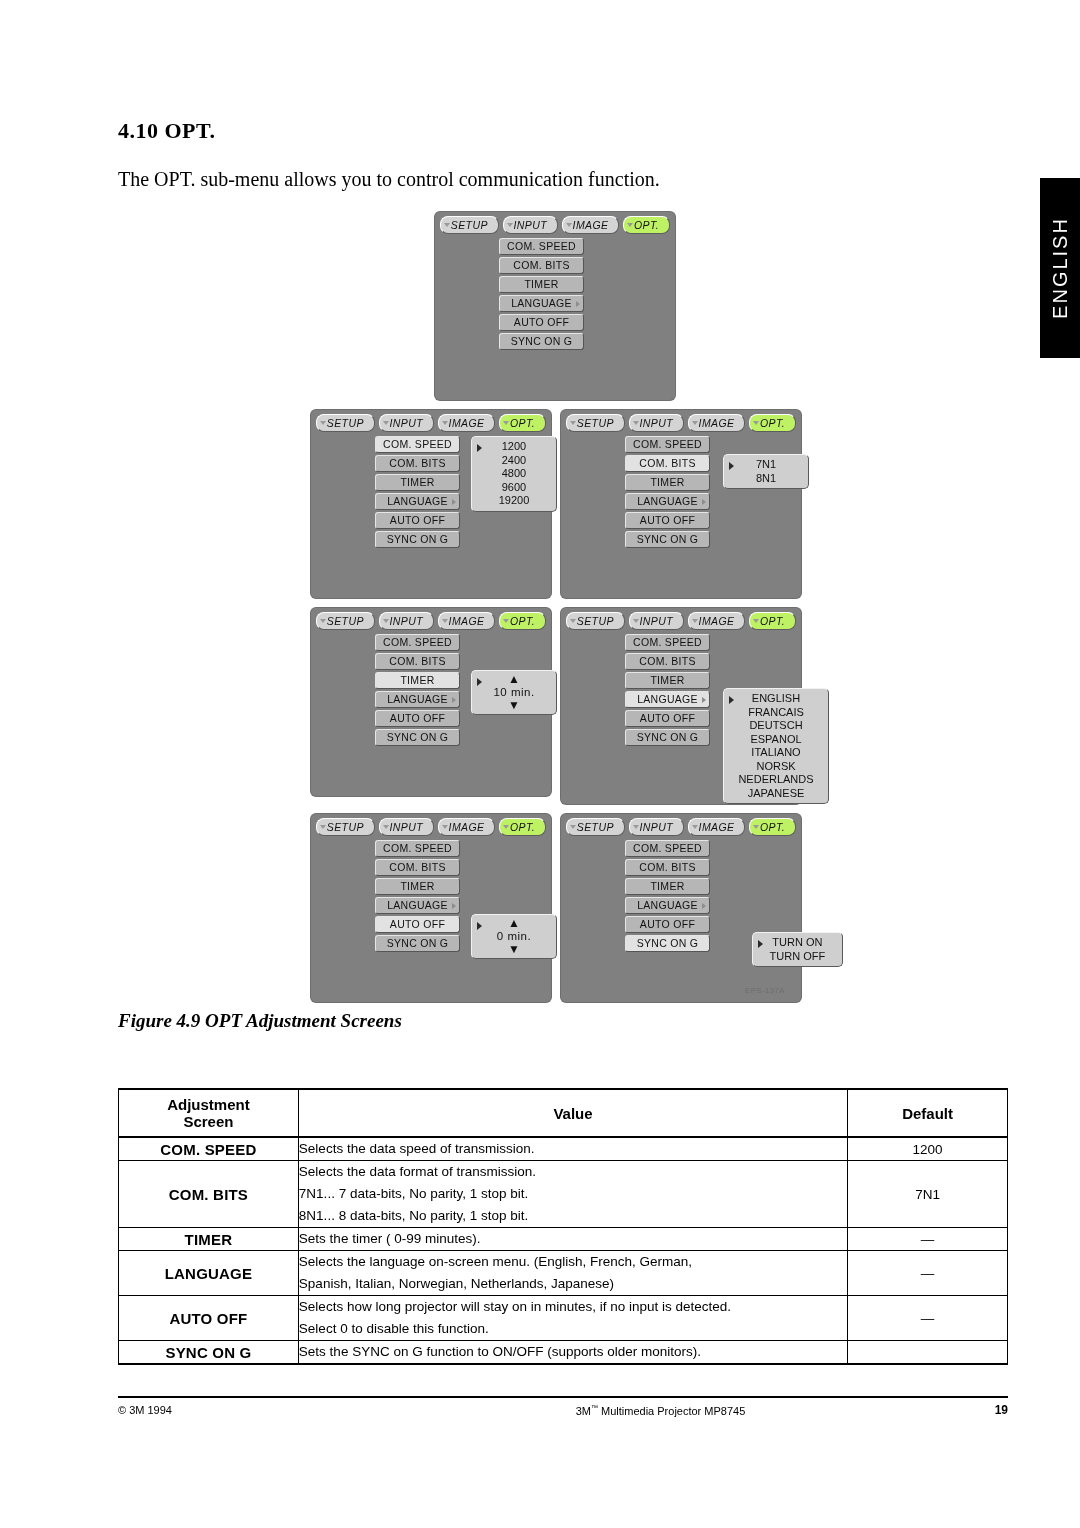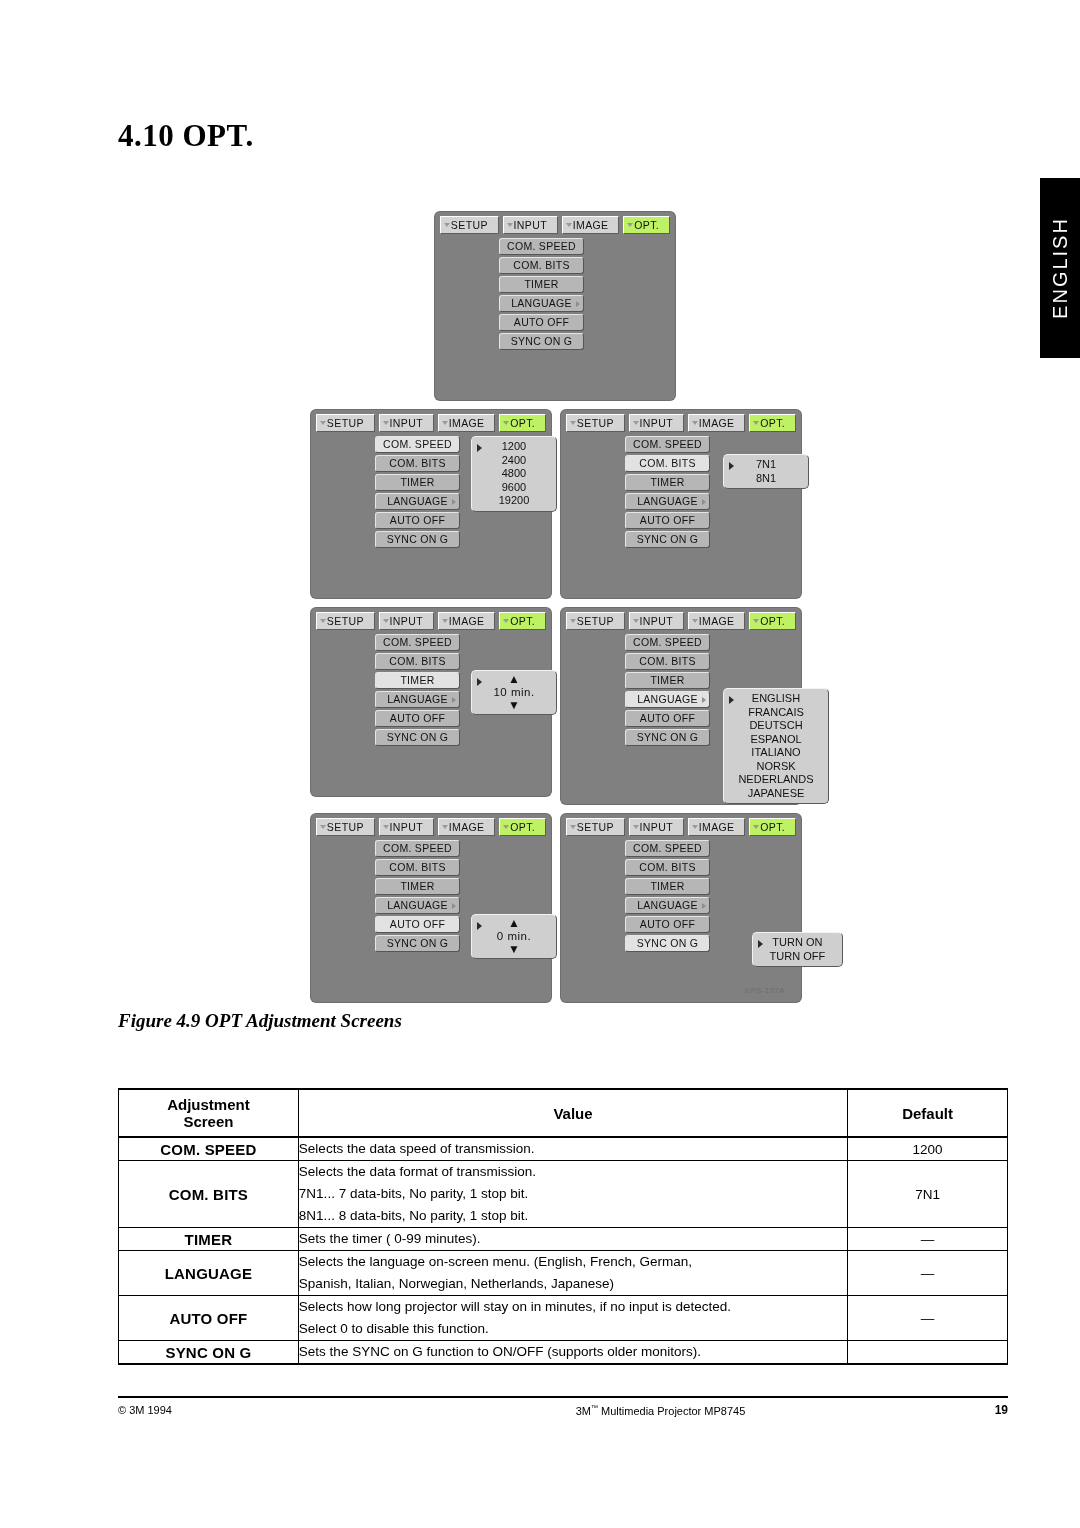--- a/index.html
+++ b/index.html
@@ -42,21 +42,21 @@
     width: 890px;
     height: 1528px;
   }
   h1.section-title {
     position: absolute;
     left: 0;
     top: 118px;
     margin: 0;
     font-family: "Liberation Serif", serif;
     font-weight: bold;
-    font-size: 31px;
+    font-size: 22px;
     letter-spacing: 0.5px;
   }
   p.section-intro {
     position: absolute;
     left: 0;
     top: 168px;
     margin: 0;
     font-size: 20px;
   }
 
@@ -84,27 +84,28 @@
     display: flex;
     gap: 4px;
   }
   .tab {
     position: relative;
     flex: 1 1 auto;
     background: #d4d4d4;
     border: 1px solid #ffffff;
     border-right-color: #5d5d5d;
     border-bottom-color: #5d5d5d;
-    border-radius: 1px;
+    border-radius: 8px;
     font-family: "Liberation Sans", sans-serif;
     font-size: 10.5px;
     color: #111111;
     text-align: center;
     line-height: 16px;
     letter-spacing: 0.4px;
+    font-style: italic;
   }
   .tab .tri {
     position: absolute;
     left: 3px;
     top: 6px;
     width: 0; height: 0;
     border-left: 3px solid transparent;
     border-right: 3px solid transparent;
     border-top: 4px solid #9a9a9a;
   }
@@ -268,20 +269,21 @@
 </head>
 <body>
 
 <div class="side-tab">
   <span>ENGLISH</span>
 </div>
 
 <div class="page">
 
   <h1 class="section-title">4.10 OPT.</h1>
+  <p class="section-intro">The OPT. sub-menu allows you to control communication function.</p>
 
   <div class="figure" id="figure-root">
       <div class="osd" style="left: 268px; top: 602px; width: 240px; height: 188px;">
         <div class="tabbar">
           <div class="tab"><span class="tri"></span><span>SETUP</span></div>
           <div class="tab"><span class="tri"></span><span>INPUT</span></div>
           <div class="tab"><span class="tri"></span><span>IMAGE</span></div>
           <div class="tab active"><span class="tri"></span><span>OPT.</span></div>
         </div>
         <div class="menucol" style="left: 64px; top: 26px; width: 85px;">

